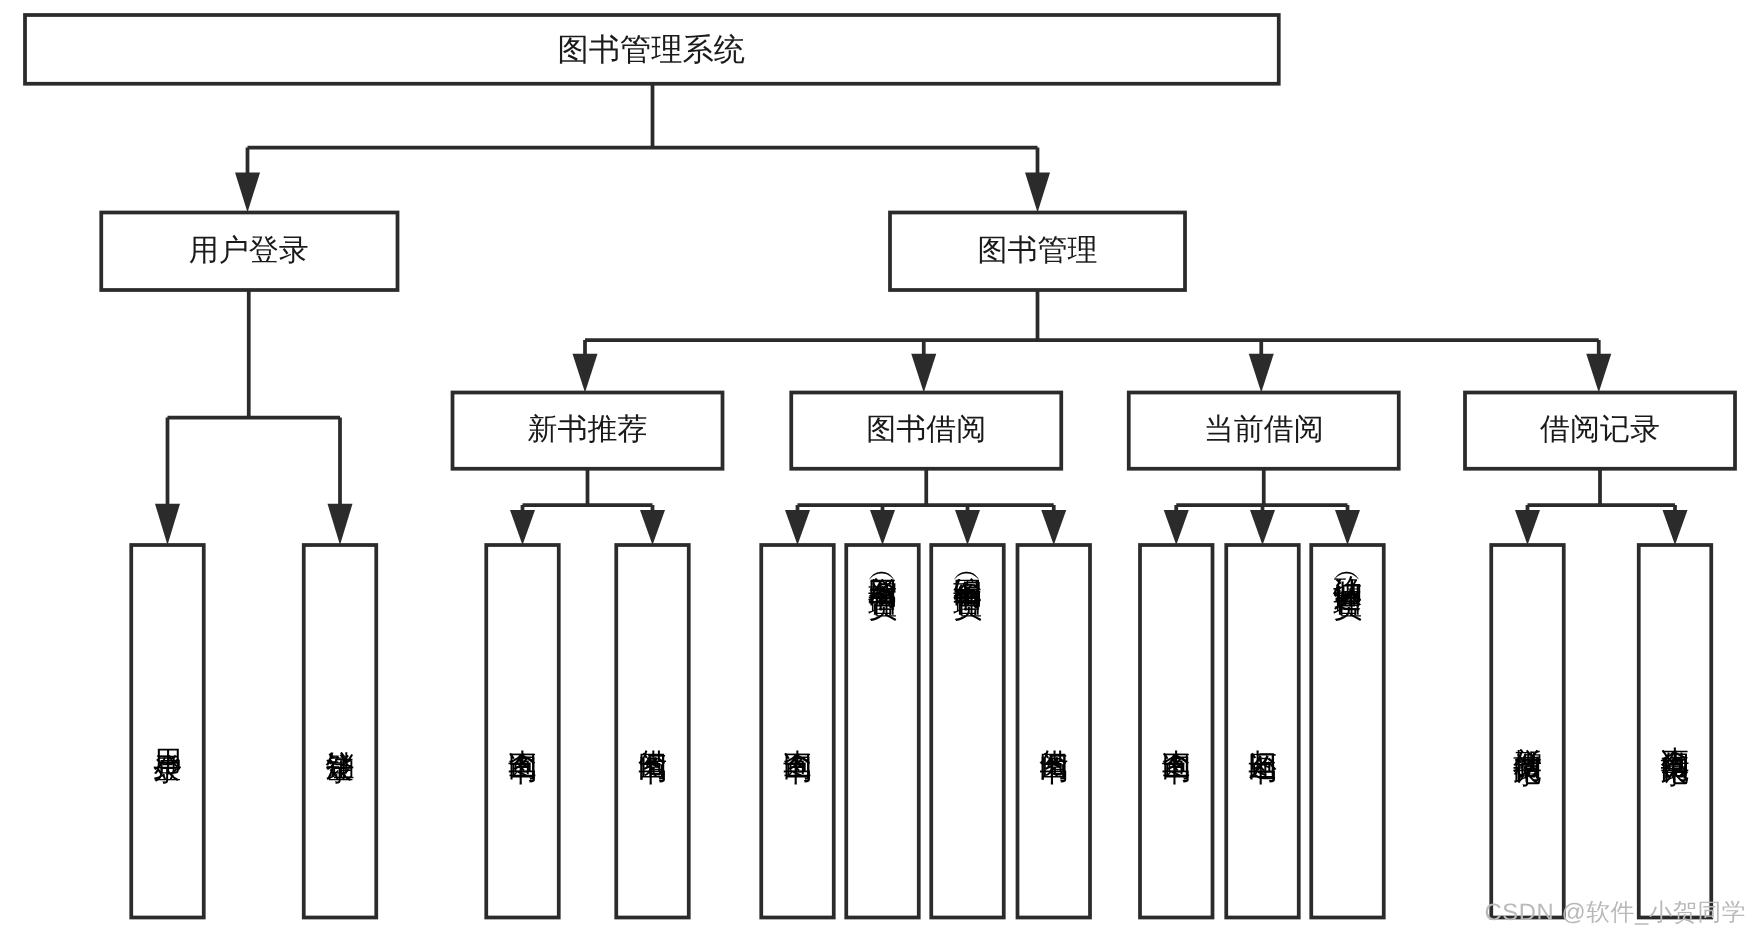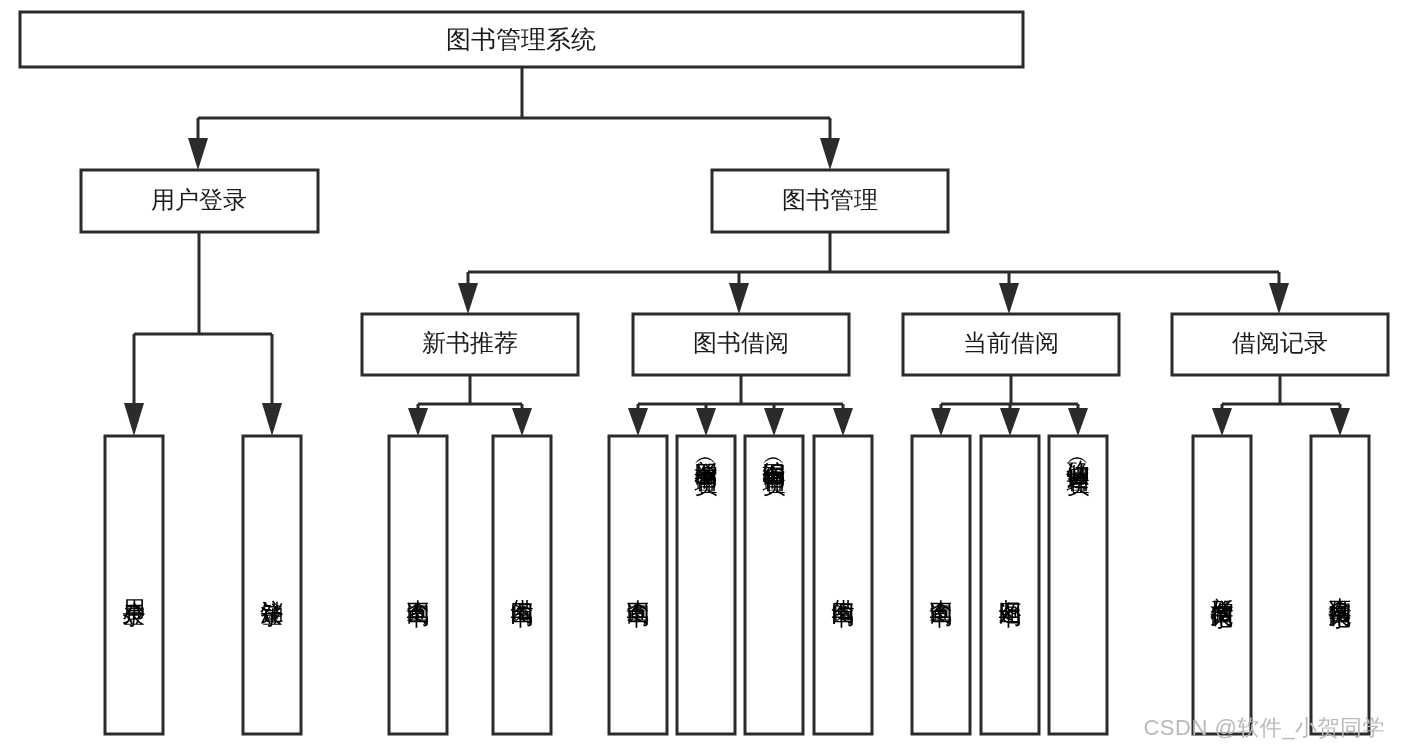--- a/index.html
+++ b/index.html
@@ -58,24 +58,24 @@
     position: absolute;
     box-sizing: border-box;
     display: flex;
     justify-content: center;
     pointer-events: none;
   }
   .leaf-wrap.center { align-items: center; }
   .leaf-wrap.top    { align-items: flex-start; padding-top: 6px; }
   .watermark {
     position: absolute;
-    right: 20px;
+    right: 8px;
     bottom: 4px;
     font-family: "Liberation Sans", "DejaVu Sans", sans-serif;
-    font-size: 22px;
+    font-size: 19px;
     color: #b9b9b9;
     white-space: nowrap;
     letter-spacing: 0.5px;
   }
 </style>
 </head>
 <body>
 
 <svg id="diagram" viewBox="0 0 1405 747">
 

